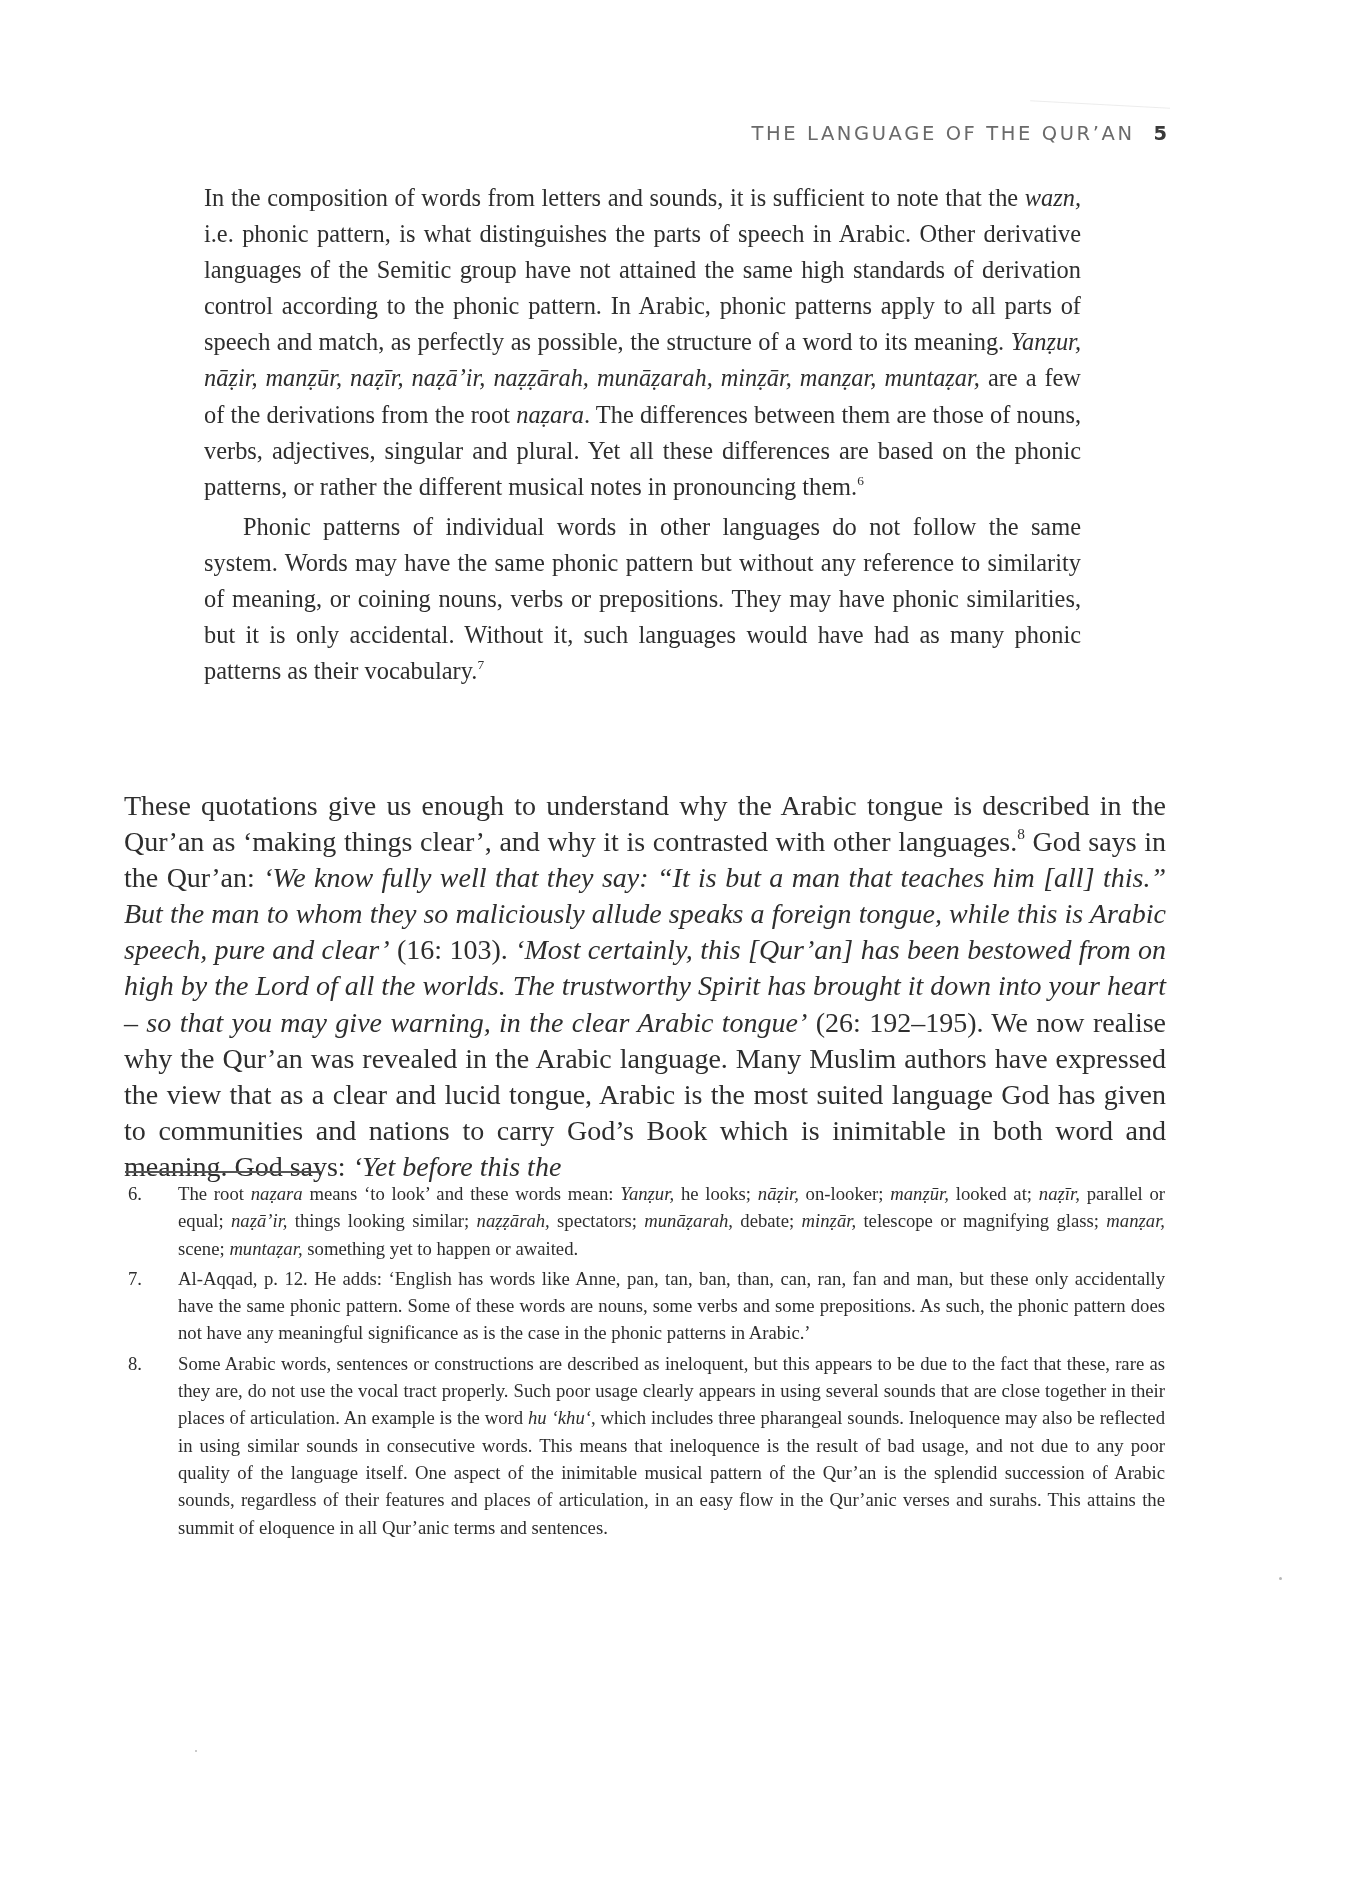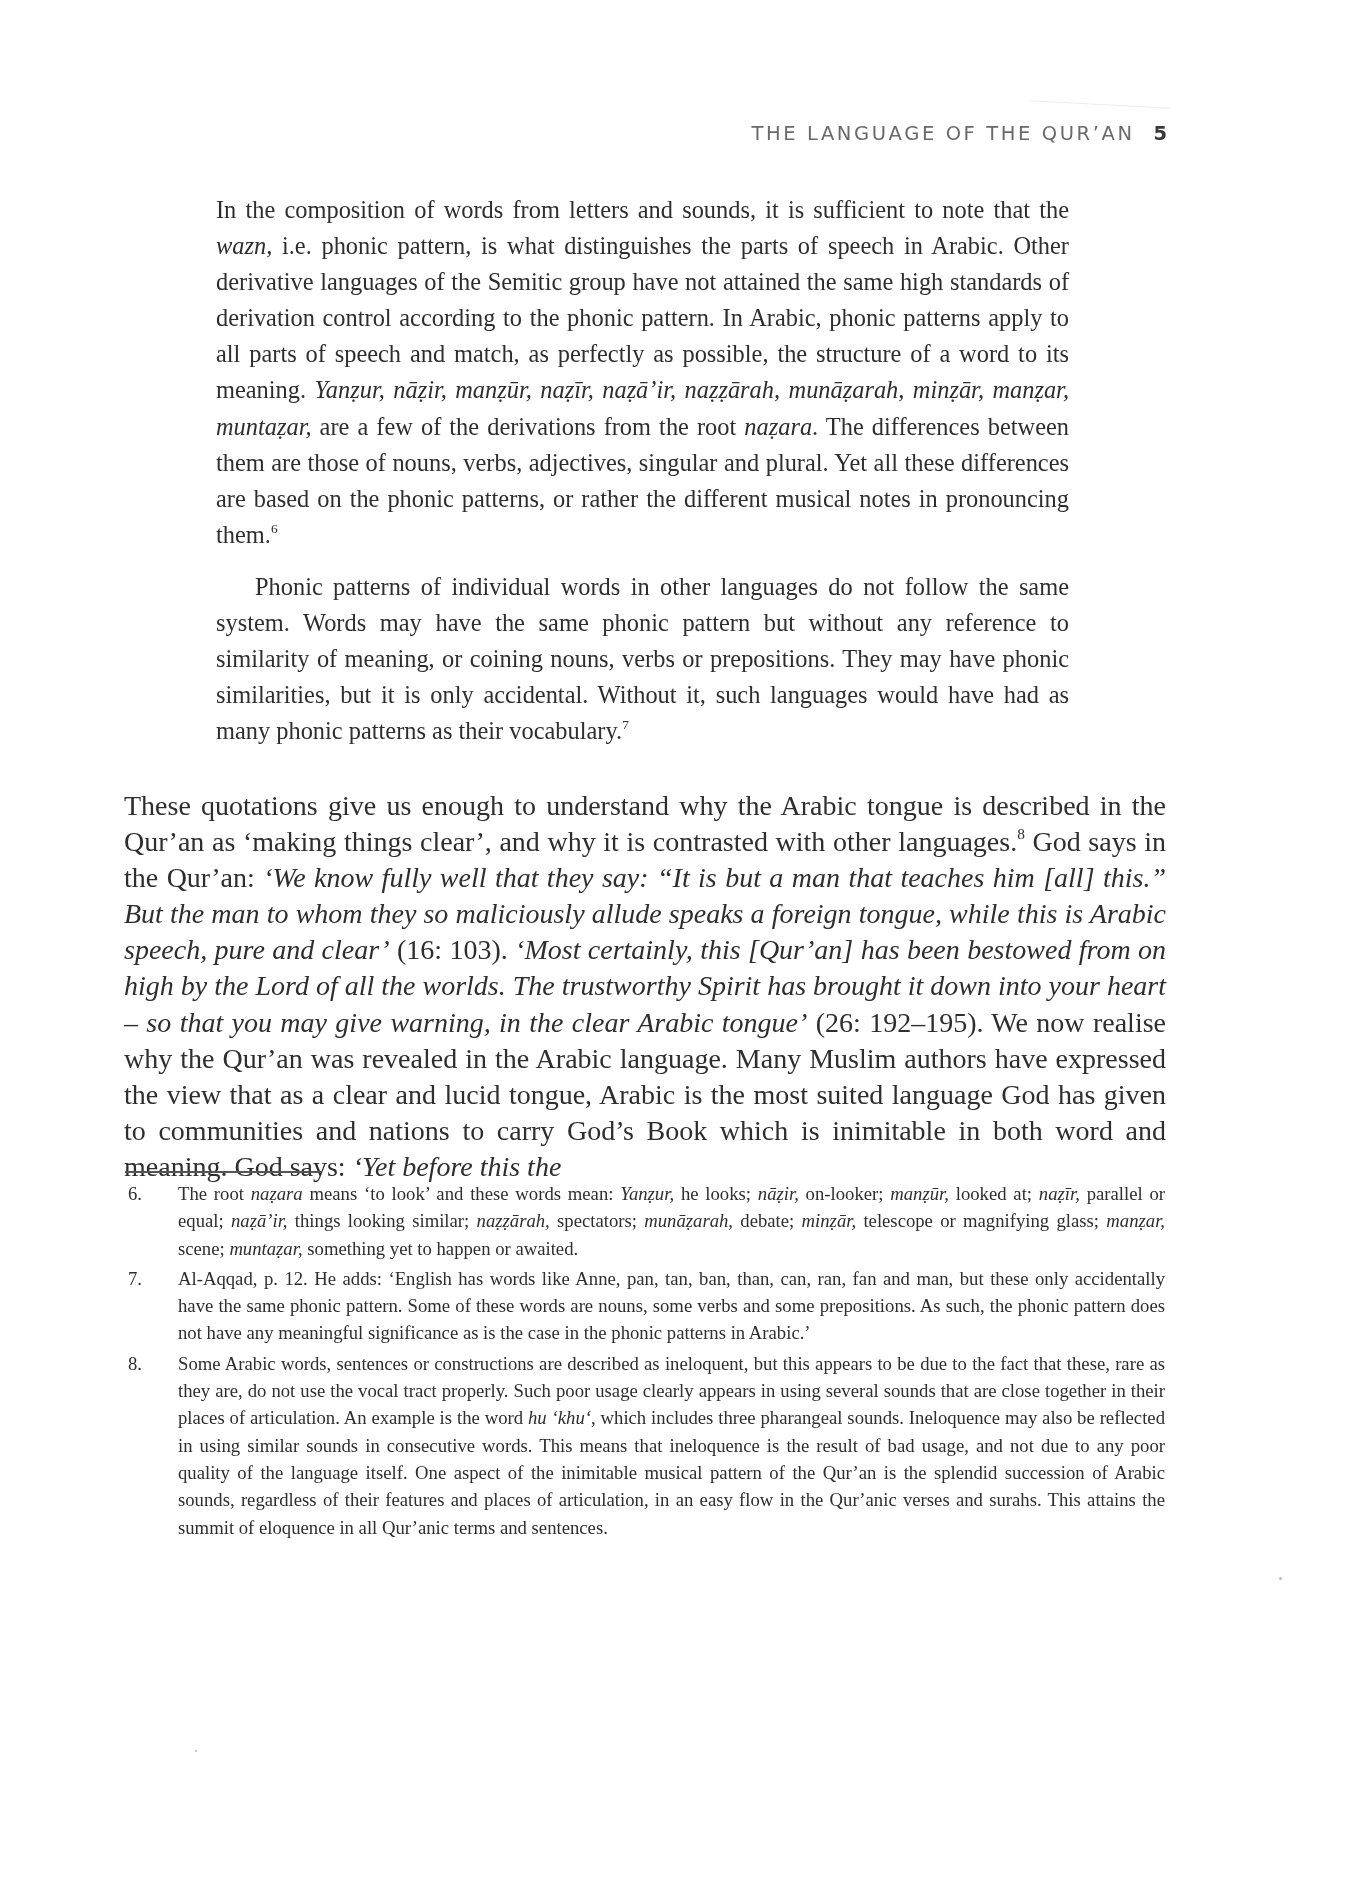--- a/index.html
+++ b/index.html
@@ -27,21 +27,21 @@
   .running-header .page-number {
     margin-left: 10px; font-weight: bold; color: #3a3a3a; letter-spacing: 0;
   }
 
   .block-quote {
     position: absolute; left: 200px; top: 176px; width: 885px;
     font-family: "Liberation Serif", "DejaVu Serif", serif;
     font-size: 24.4px; line-height: 36.1px;
     text-align: justify; text-align-last: left;
   }
-  .block-quote p { margin: 16px; }
+  .block-quote p { margin: 4px; }
   .block-quote p.indent { text-indent: 39px; }
 
   .main-text {
     position: absolute; left: 124px; top: 788px; width: 1042px;
     font-family: "Liberation Serif", "DejaVu Serif", serif;
     font-size: 28px; line-height: 36.1px;
     text-align: justify;
   }
   .main-text p { margin: 0; }
 

